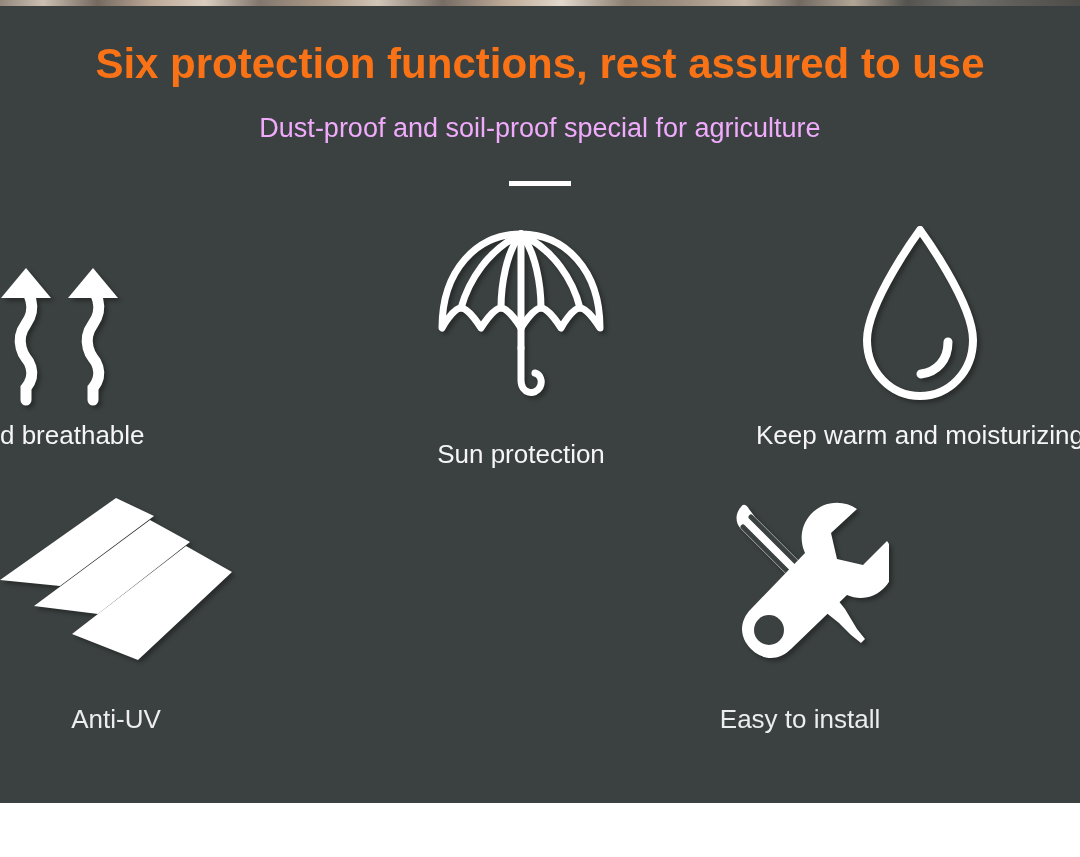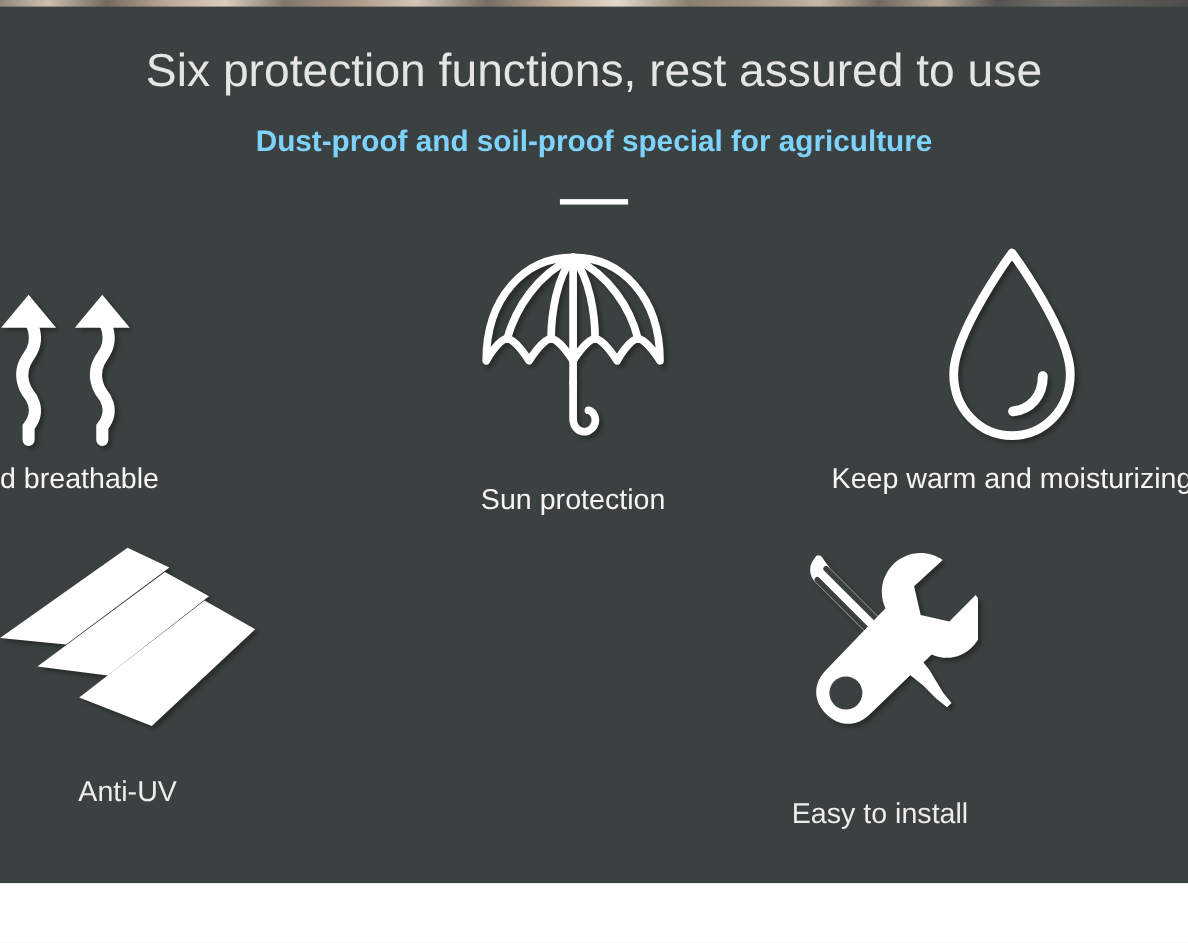--- a/index.html
+++ b/index.html
@@ -47,37 +47,37 @@
     height: 797px;
     background: #3b4140;
   }
 
   .headline {
     position: absolute;
     left: 0;
     top: 34px;
     width: 1080px;
     text-align: center;
-    color: #e5e5e5;
+    color: #f97316;
     font-size: 42px;
-    font-weight: normal;
+    font-weight: bold;
     letter-spacing: 0px;
     line-height: 1.15;
     white-space: nowrap;
   }
 
   .subhead {
     position: absolute;
     left: 0;
     top: 106px;
     width: 1080px;
     text-align: center;
-    color: #7dd3fc;
+    color: #f0abfc;
     font-size: 27px;
-    font-weight: bold;
+    font-weight: normal;
     line-height: 1.2;
     white-space: nowrap;
   }
 
   .rule {
     position: absolute;
     left: 509px;
     top: 175px;
     width: 62px;
     height: 5px;
@@ -135,21 +135,21 @@
     font-weight: normal;
     margin-top: 24px;
     color: #eceded;
   }
 
   
   .cell-breathable { transform: translateX(-154px); }
   .cell-sun        { transform: translateX(-19px); justify-content: space-between; }
   .cell-warm       { transform: translateX(20px); }
   .cell-uv         { transform: translateX(-154px); }
-  .cell-install    { transform: translateX(-10px); gap: 20px; }
+  .cell-install    { transform: translateX(-10px); }
   .cell-durable    { transform: translateX(-14px); }
 
   .cell-breathable .feature-label,
   .cell-uv .feature-label { }
 
   .bottom-white {
     position: absolute;
     left: 0;
     top: 803px;
     width: 1080px;

